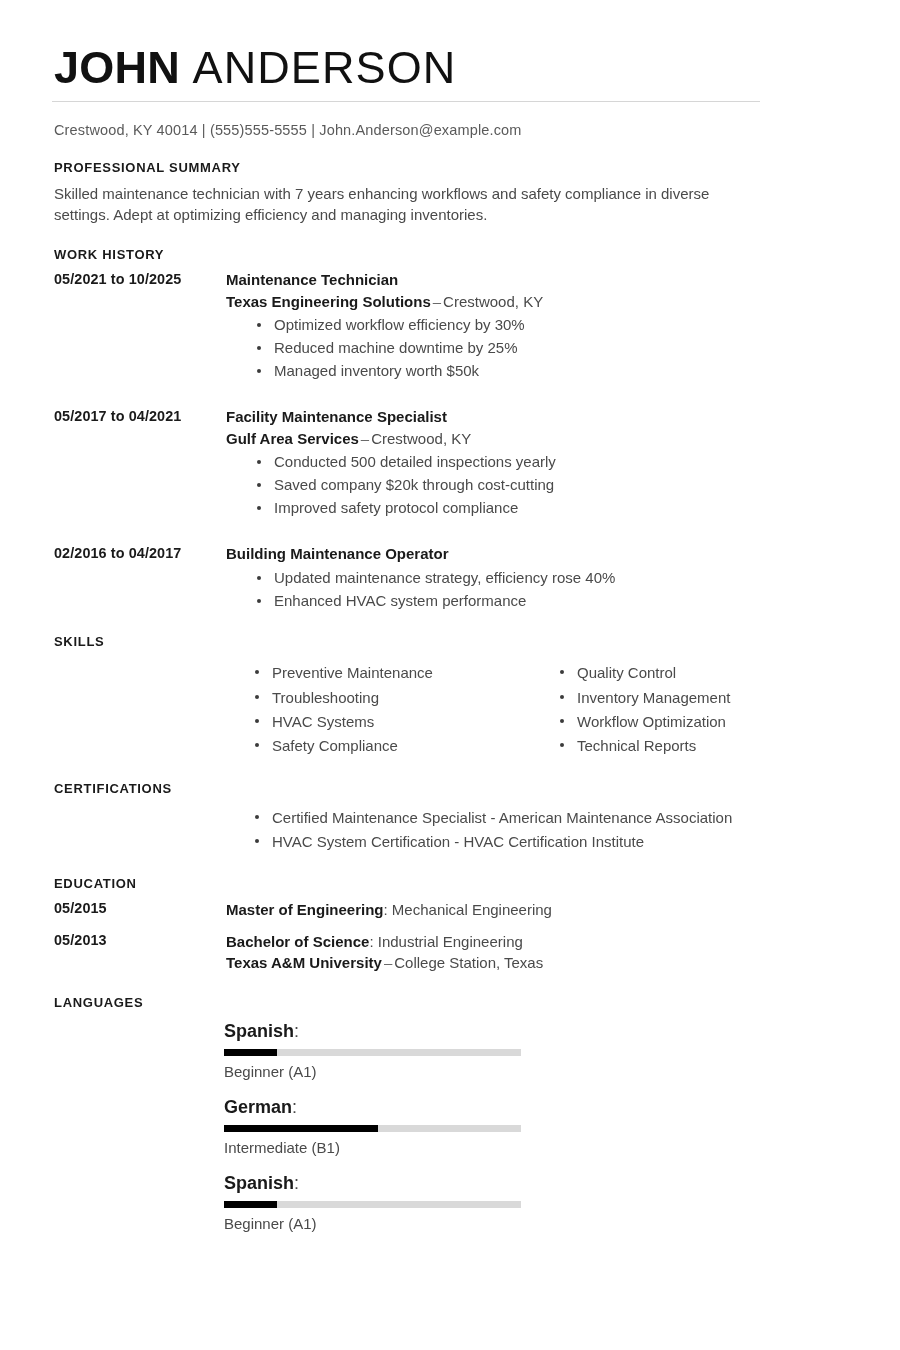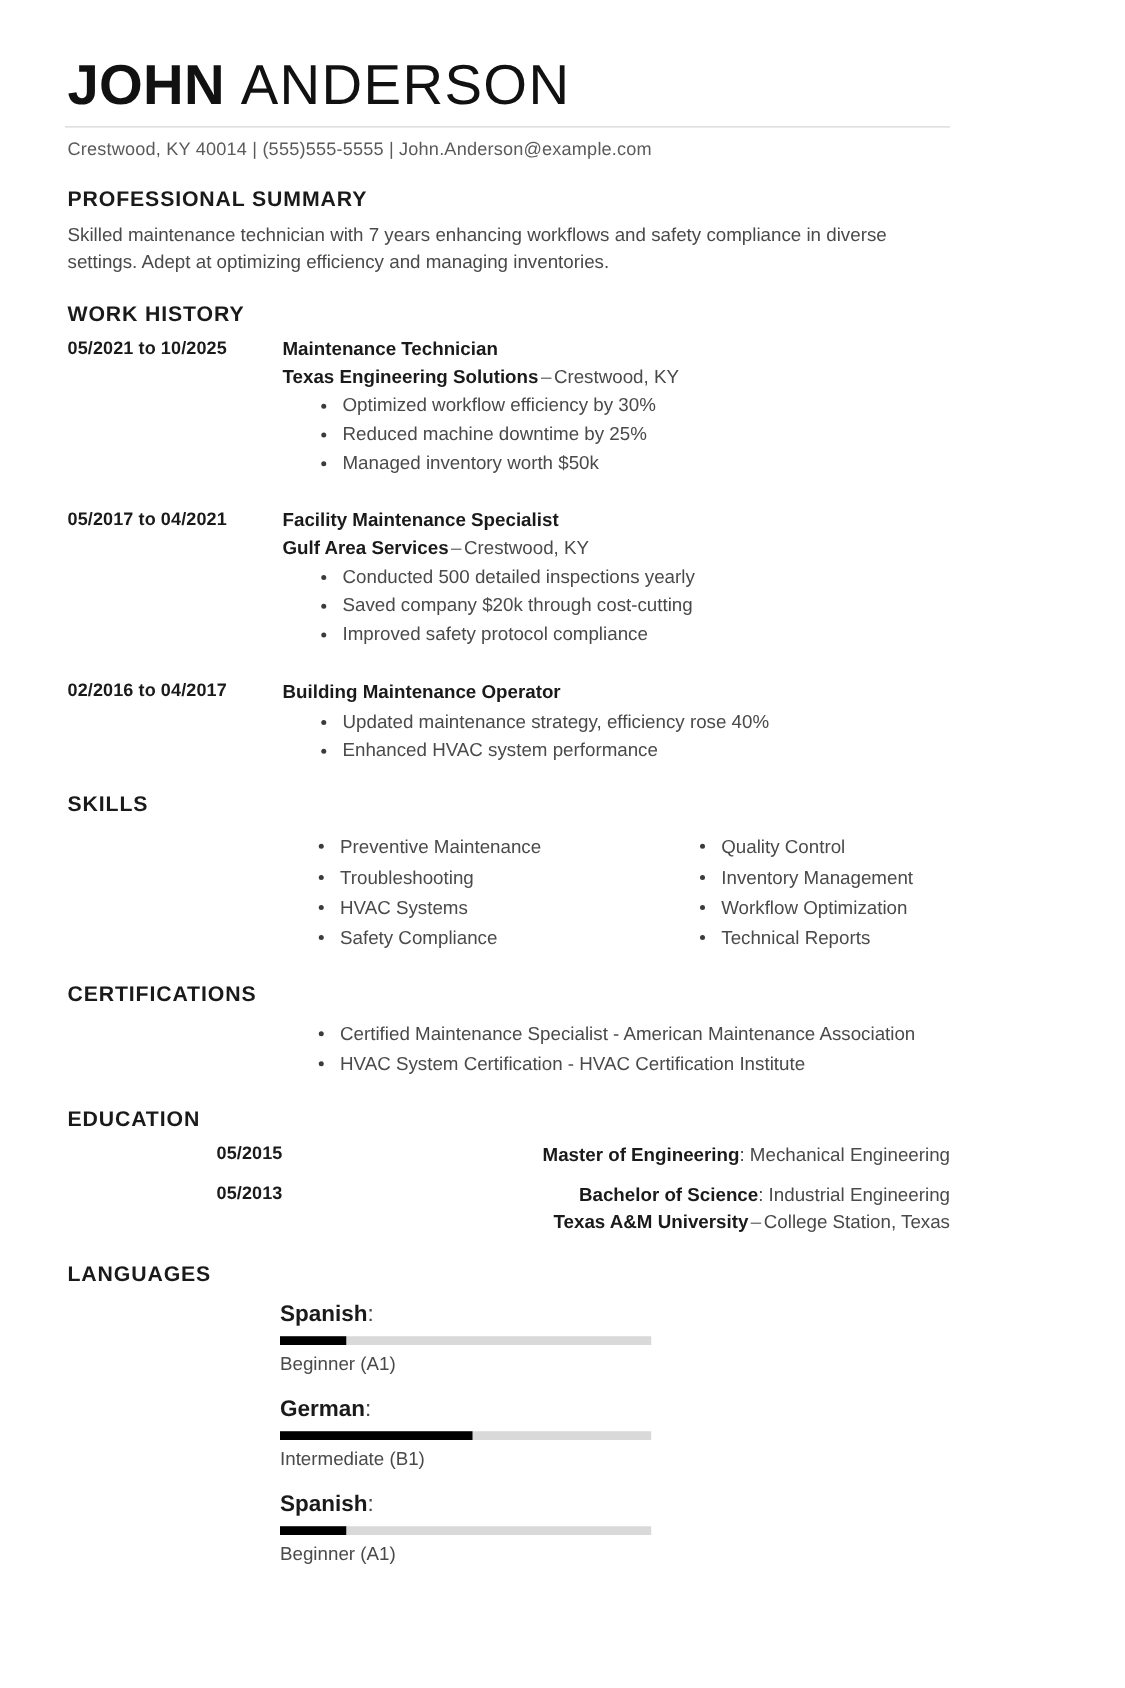--- a/index.html
+++ b/index.html
@@ -38,33 +38,33 @@
   .name-last {
     font-weight: 300;
     letter-spacing: 1.1px;
   }
   .name-rule {
     margin-top: 9px;
     border-top: 1px solid #d6d6d6;
     width: 100%;
   }
   .contact {
-    margin-top: 10px;
+    margin-top: 20px;
     font-size: 14.5px;
     color: #5a5a5a;
     letter-spacing: 0.15px;
     padding-left: 2px;
   }
 
   
   .section {
     margin-top: 22px;
   }
   .section-title {
-    font-size: 17px;
+    font-size: 13px;
     font-weight: 700;
     color: #1a1a1a;
     letter-spacing: 0.7px;
     text-transform: uppercase;
     padding-left: 2px;
   }
 
   .summary-text {
     margin-top: 8px;
     font-size: 15px;
@@ -319,21 +319,21 @@
     <div class="certs-wrap">
       <ul class="bullets">
         <li>Certified Maintenance Specialist - American Maintenance Association</li>
         <li>HVAC System Certification - HVAC Certification Institute</li>
       </ul>
     </div>
   </div>
 
   <div class="section">
     <div class="section-title">EDUCATION</div>
-    <div style="margin-top:8px;text-align:right;">
+    <div style="margin-top:8px;">
 
       <div class="row edu-block">
         <div class="row-date">05/2015</div>
         <div class="row-body">
           <div class="edu-degree"><b>Master of Engineering</b><span>: Mechanical Engineering</span></div>
         </div>
       </div>
 
       <div class="row edu-block">
         <div class="row-date">05/2013</div>

